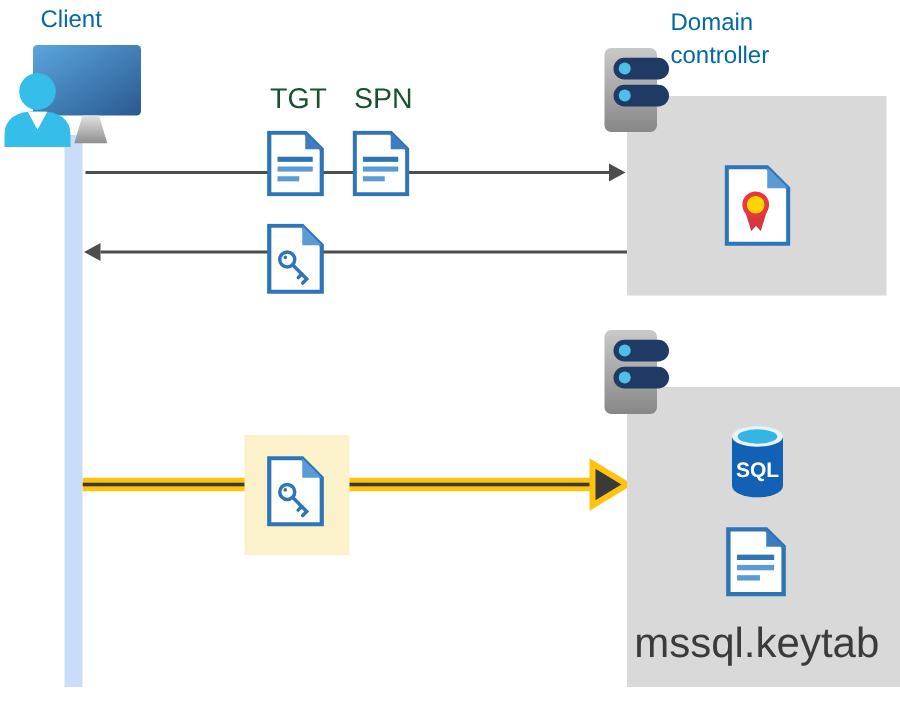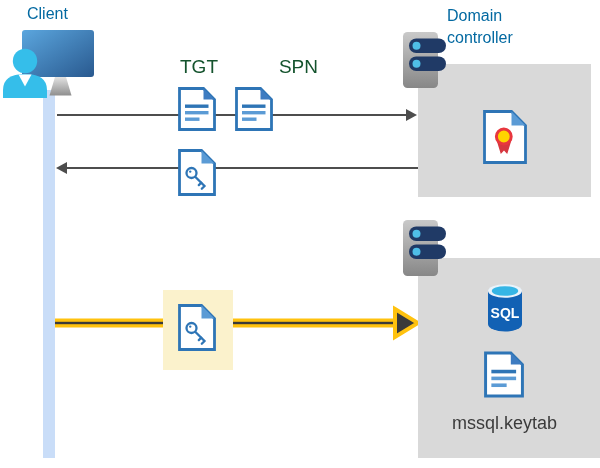--- a/index.html
+++ b/index.html
@@ -3,21 +3,21 @@
 <meta charset="utf-8">
 <style>
   html,body { margin:0; padding:0; background:#ffffff; }
   .canvas {
     position:relative; width:600px; height:468px; background:#ffffff;
     font-family:"Liberation Sans", sans-serif; overflow:hidden;
   }
   .abs { position:absolute; }
   .node-title { font-weight:normal; font-size:16px; color:#0369a1; line-height:22px; }
   .small-label { font-size:19px; color:#14532d; text-align:right; }
-  .file-label { font-size:18px; color:#3b3b3b; text-align:center; }
+  .file-label { font-size:28px; color:#3b3b3b; text-align:center; }
   .line { position:absolute; height:2px; background:#4d4d4d; }
   .arrowhead-right {
     position:absolute; width:0; height:0;
     border-top:6px solid transparent; border-bottom:6px solid transparent;
     border-left:11px solid #4d4d4d;
   }
   .arrowhead-left {
     position:absolute; width:0; height:0;
     border-top:6px solid transparent; border-bottom:6px solid transparent;
     border-right:11px solid #4d4d4d;
@@ -88,21 +88,21 @@
     <rect x="0" y="18.8" width="342" height="2.4" fill="#3a3a3a"></rect>
     <polygon points="340,6 363,20 340,34" fill="#3a3a3a" stroke="#ffc20e" stroke-width="4"></polygon>
   </svg>
 
   <div class="highlight-box" style="left:163px; top:290px; width:70px; height:80px;"></div>
   <svg class="abs" style="left:178px; top:303px;" width="38" height="49">
     <use href="#sym-keydoc"></use>
   </svg>
 
   <div class="abs small-label" style="left:176px; top:56px; width:42px;">TGT</div>
-  <div class="abs small-label" style="left:233px; top:56px; width:42px;margin-left:43px;">SPN</div>
+  <div class="abs small-label" style="left:233px; top:56px; width:42px;">SPN</div>
   <svg class="abs" style="left:178px; top:87px;" width="38" height="44">
     <use href="#sym-doc"></use>
   </svg>
   <svg class="abs" style="left:235px; top:87px;" width="38" height="44">
     <use href="#sym-doc"></use>
   </svg>
 
   <svg class="abs" style="left:178px; top:149px;" width="38" height="47">
     <use href="#sym-keydoc"></use>
   </svg>

